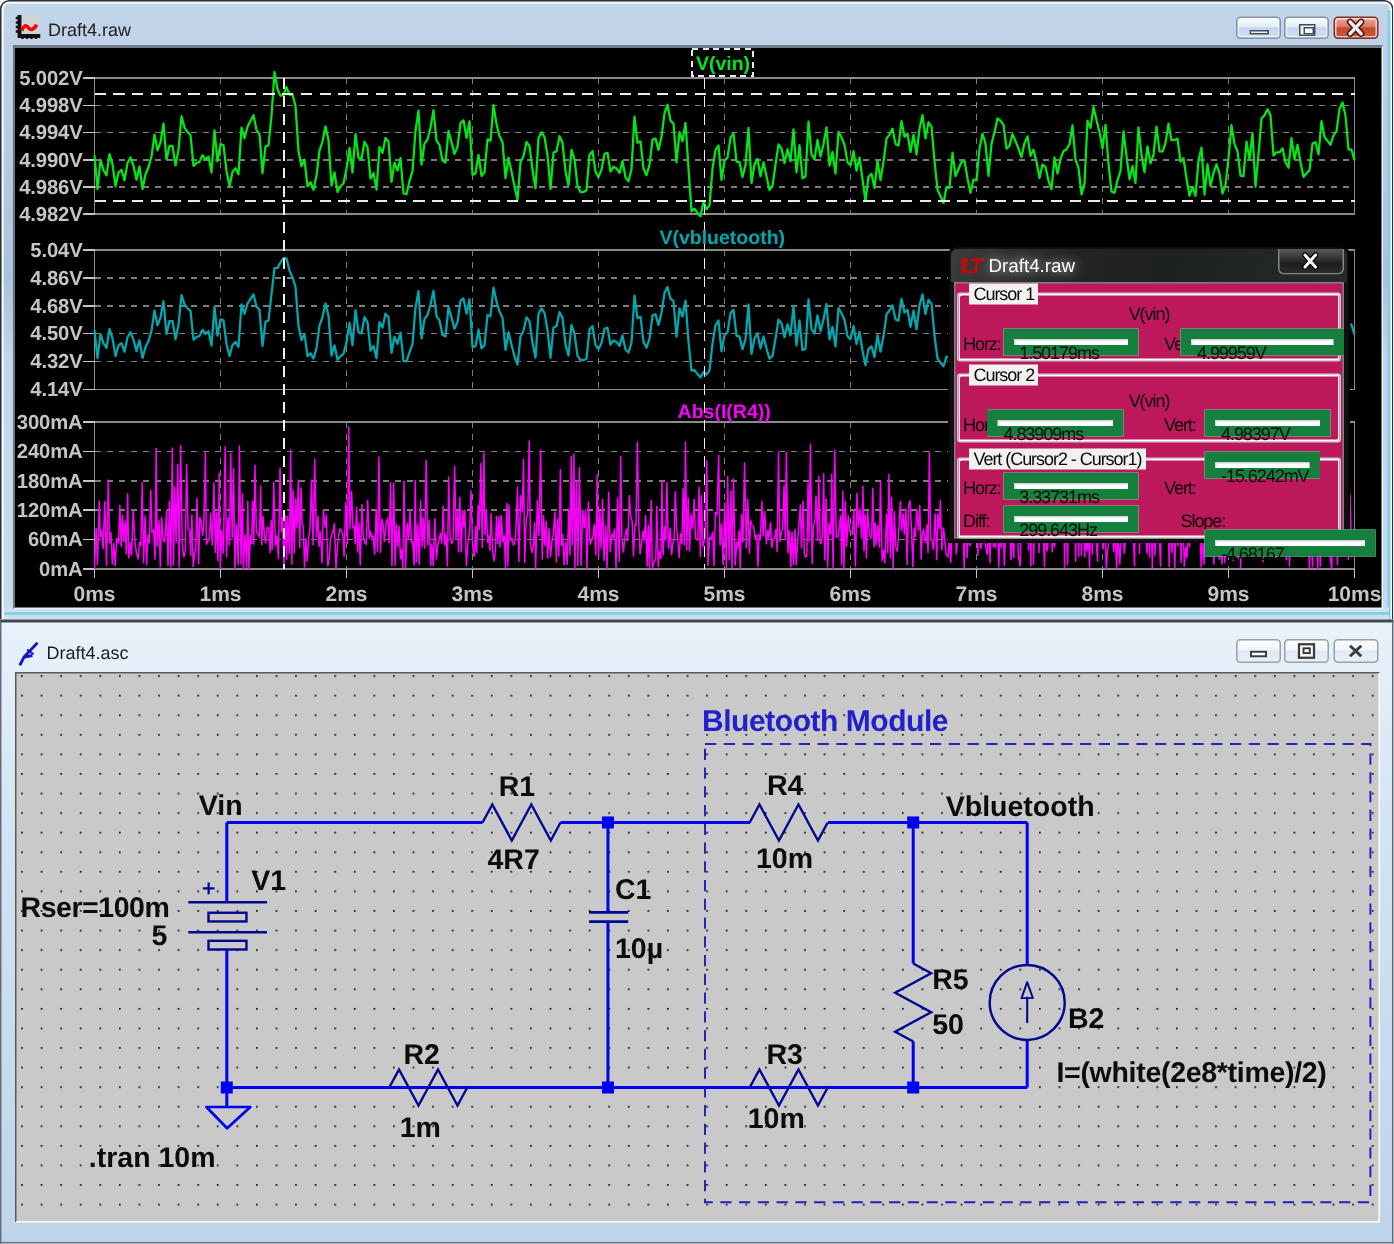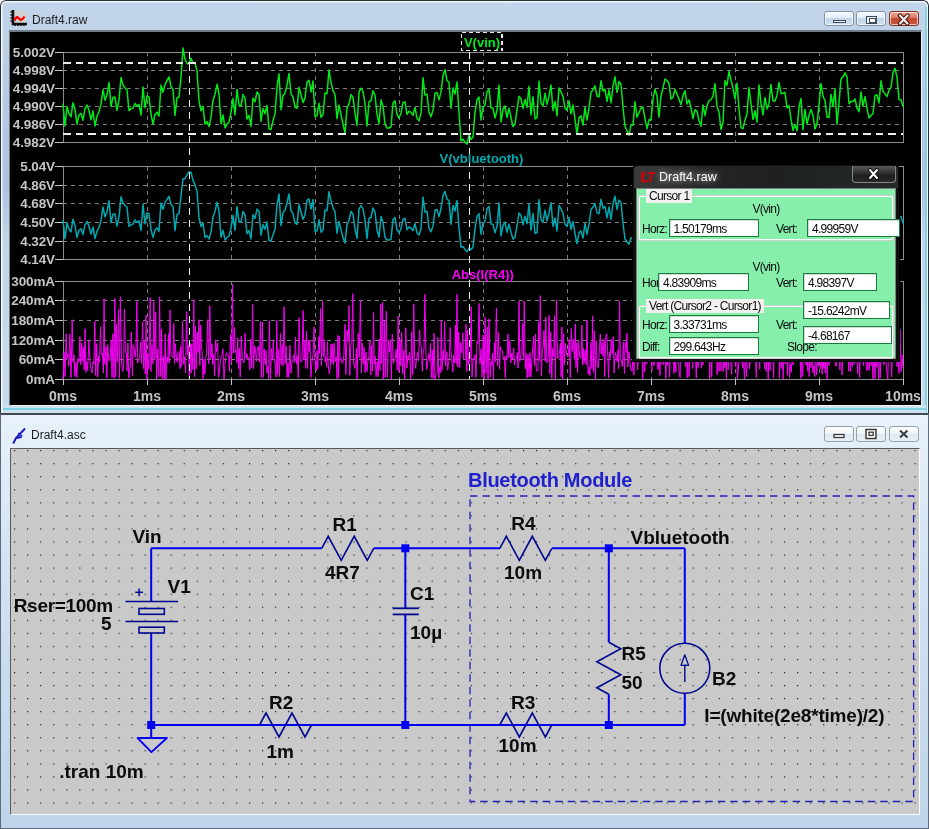--- a/index.html
+++ b/index.html
@@ -22,28 +22,28 @@
 .glyph-max{position:absolute;left:9px;top:3.5px;width:11px;height:8px;border:1.5px solid #3f4c59;background:#eef4fa}
 .glyph-max:after{content:"";position:absolute;left:1.5px;top:1px;width:5px;height:3px;border:1.5px solid #3f4c59;background:#fff}
 
 #dlg{position:absolute;left:633px;top:165px;width:266px;height:196px;background:#101010;
   border-radius:5px 5px 0 0;box-shadow:0 0 0 1px #000}
 #dlgtitle{position:absolute;left:1px;top:1px;right:1px;height:22px;border-radius:4px 4px 0 0;
   background:linear-gradient(100deg,#3c3c3c,#242424 30%,#1d2120 55%,#262a28);}
 #dlgtitle .txt{position:absolute;left:25px;top:4px;font-size:12.5px;color:#fff;text-shadow:0 0 7px rgba(255,255,255,.8)}
 #dlgX{position:absolute;right:3px;top:1px;width:44px;height:17px;border:1px solid #868686;border-top:none;
   border-radius:0 0 4px 4px;background:linear-gradient(#5a5a5a,#333 40%,#1e1e1e 60%,#2a2a2a)}
-#dlgbody{position:absolute;left:3px;right:3px;top:23px;bottom:2px;background:#86efac;border:1px solid #808080;
+#dlgbody{position:absolute;left:3px;right:3px;top:23px;bottom:2px;background:#be185d;border:1px solid #808080;
   font-size:12px;letter-spacing:-0.7px;color:#0a0a0a}
 .grp{position:absolute;left:1px;width:256px;border:1px solid #cfcfcf;border-radius:2px;
   box-shadow:1px 1px 0 #fbfbfb inset,-1px -1px 0 #fbfbfb inset}
 .grp .cap{position:absolute;left:7px;top:-7px;background:#f2f1f0;padding:0 3px;white-space:nowrap}
 .dtxt{position:absolute;white-space:nowrap}
 .ctr{position:absolute;left:0;width:100%;text-align:center}
-.ebox{position:absolute;height:18px;background:#fff;border:1px solid #15803d;
+.ebox{position:absolute;height:18px;background:#fff;border:7px solid #15803d;
   box-shadow:inset 1px 1px 0 #d4d8db;padding:2px 0 0 4px;white-space:nowrap}
 
 #w2{position:absolute;left:0;top:413px;width:929px;height:416px;
   background:linear-gradient(#e9f2fa,#d2e3f3 35%,#bfd4ea);
   border:1px solid #5f6b7a;border-top:2px solid #3f4752;}
 #w2client{position:absolute;left:9px;top:33px;width:910px;height:367px;background:#c9c9c9;
   border-top:1px solid #5a5a5a;border-left:1px solid #5a5a5a;
   border-right:1px solid #fdfdfd;border-bottom:1px solid #fdfdfd}
 #w2 .ttext{position:absolute;left:30px;top:13px;font-size:12px;color:#1c1c1c}
 .btn2{position:absolute;top:11px;width:30px;height:16px;border-radius:3px;border:1px solid #98a0a8;
@@ -200,37 +200,40 @@
         <path d="M17 4 L24 12 M24 4 L17 12" stroke="#fff" stroke-width="2" stroke-linecap="round"></path>
       </svg></div>
   <div id="dlgbody">
     <div class="grp" style="top:6px;height:46px">
         <div class="cap">Cursor 1</div>
       </div>
     <div class="ctr" style="top:13px">V(vin)</div>
     <div class="dtxt" style="left:5px;top:33px">Horz:</div>
     <div class="ebox" style="left:31.5px;top:30px;width:90.5px">1.50179ms</div>
     <div class="dtxt" style="left:139px;top:33px">Vert:</div>
-    <div class="ebox" style="left:170px;top:30px;width:93px">4.99959V</div>
+    <div class="ebox" style="left:150px;top:30px;width:109px">4.99959V</div>
+    <div class="grp" style="top:60px;height:46px">
+        <div class="cap">Cursor 2</div>
+      </div>
     <div class="ctr" style="top:70.5px">V(vin)</div>
     <div class="dtxt" style="left:5px;top:87px">Horz:</div>
     <div class="ebox" style="left:21px;top:84px;width:90.5px">4.83909ms</div>
     <div class="dtxt" style="left:139px;top:87px">Vert:</div>
-    <div class="ebox" style="left:166px;top:84px;width:74px">4.98397V</div>
+    <div class="ebox" style="left:166px;top:84px;width:84px">4.98397V</div>
     <div class="grp" style="top:115.5px;height:54px">
         <div class="cap">Vert (Cursor2 - Cursor1)</div>
       </div>
     <div class="dtxt" style="left:5px;top:129px">Horz:</div>
     <div class="ebox" style="left:31.5px;top:126px;width:90.5px">3.33731ms</div>
     <div class="dtxt" style="left:139px;top:129px">Vert:</div>
-    <div class="ebox" style="left:166px;top:112px;width:87px">-15.6242mV</div>
+    <div class="ebox" style="left:166px;top:112px;width:77px">-15.6242mV</div>
     <div class="dtxt" style="left:5px;top:151px">Diff:</div>
     <div class="ebox" style="left:31.5px;top:148px;width:90.5px">299.643Hz</div>
     <div class="dtxt" style="left:150px;top:151px">Slope:</div>
-    <div class="ebox" style="left:166px;top:137px;width:89px">-4.68167</div>
+    <div class="ebox" style="left:166px;top:164px;width:114px">-4.68167</div>
   </div>
 </div>
 <div id="w2">
   <svg style="position:absolute;left:11px;top:13px" width="15" height="16" viewBox="0 0 15 16">
       <g stroke="#1414c4" stroke-width="1.9" fill="none">
         <path d="M13 0.5 L4 10 L1.2 15.5"></path>
         <path d="M4 10 L9.6 9"></path>
         <path d="M6 5 L10.4 8.2" stroke-width="1.3"></path>
       </g>
     </svg>

